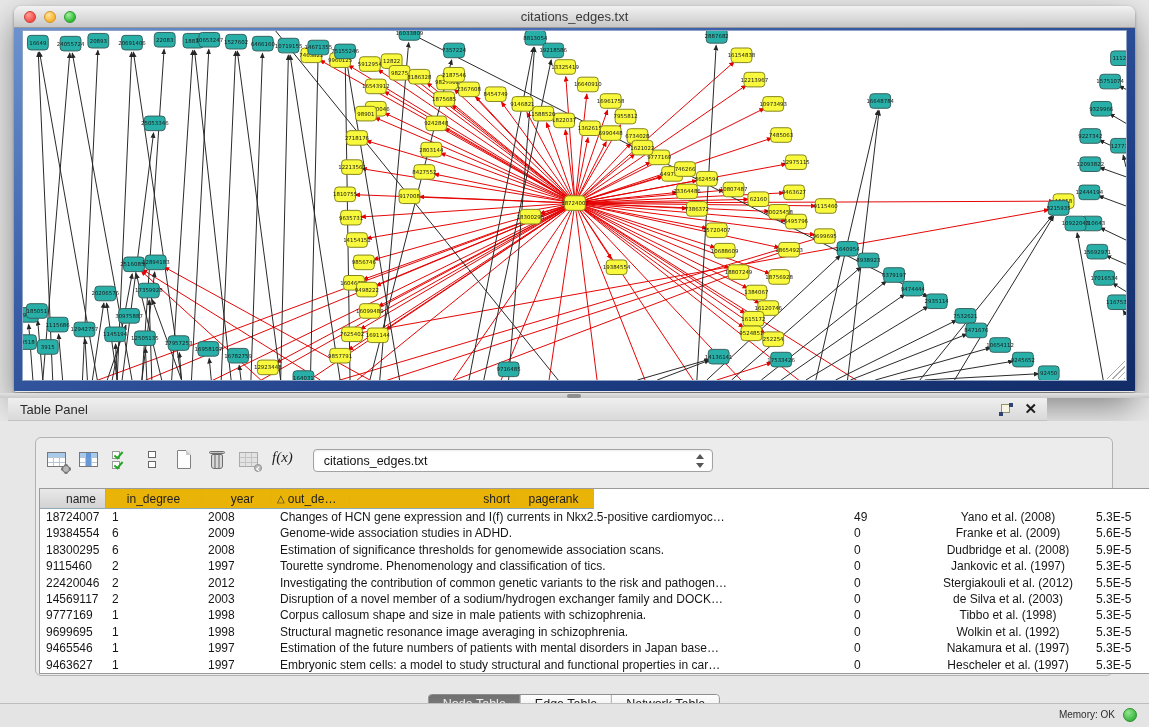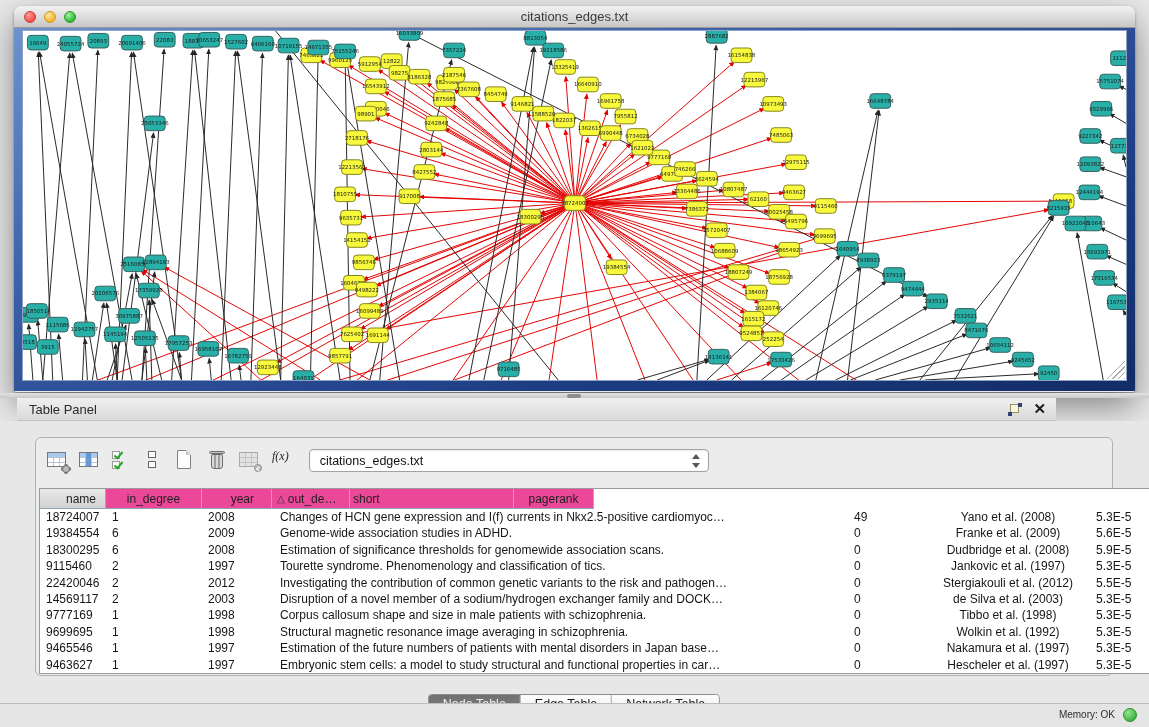--- a/index.html
+++ b/index.html
@@ -31,21 +31,21 @@
   line.k { stroke:#262626; stroke-width:1; }
   .node-y { fill:#f8f83c; stroke:#85851f; stroke-width:1; }
   .node-t { fill:#28b0a8; stroke:#35615e; stroke-width:1; }
   .nlabel { font-family:"DejaVu Sans", sans-serif; font-size:5.5px; fill:#1b1b1b; text-anchor:middle; }
 
   
   .divider { position:absolute; left:0; top:393px; width:1149px; height:5px;
     background:linear-gradient(#e2e2e2,#c9c9c9); }
   .grip { position:absolute; left:567px; top:394px; width:14px; height:4px; border-radius:2px;
     background:#8e8e8e; }
-  .panel-header { position:absolute; left:17px; top:398px; width:1039px; height:23px;
+  .panel-header { position:absolute; left:8px; top:398px; width:1039px; height:23px;
     background:linear-gradient(#efefef,#d9d9d9); border-bottom:1px solid #c2c2c2; }
   .panel-title { position:absolute; left:12px; top:4px; font-size:13px; color:#2b2b2b; }
   .float-icon { position:absolute; right:34px; top:5px; width:14px; height:13px; }
   .float-icon .big { position:absolute; left:2px; top:1px; width:9px; height:9px; border:1.5px solid #96925e; background:#f6f4e4; }
   .float-icon .sq1 { position:absolute; left:0; bottom:0; width:4px; height:4px; background:#2e4372; }
   .float-icon .sq2 { position:absolute; right:0; top:0; width:4px; height:4px; background:#2e4372; }
   .close-icon { position:absolute; right:10px; top:2px; font-size:15px; font-weight:bold; color:#1c1c1c; cursor:default; }
 
   
   .panel-body { position:absolute; left:0; top:421px; width:1149px; height:282px; background:#e7e7e7; }
@@ -75,44 +75,44 @@
     border-left:5px solid #c9c9c9; border-top:5px solid #e7e7e7; }
   .trash-icon .lid { position:absolute; left:3px; top:2px; width:16px; height:3px; background:linear-gradient(#eee,#999); border:1px solid #6d6d6d; border-radius:2px; }
   .trash-icon .body { position:absolute; left:5px; top:5px; width:12px; height:15px; border:1px solid #6d6d6d; border-radius:2px 2px 3px 3px;
     background:repeating-linear-gradient(to right, #d9d9d9 0 2px, #9f9f9f 2px 4px); }
   .grid-disabled { position:absolute; left:1px; top:3px; width:19px; height:15px; background:#e3e3e3; border:1px solid #aaa;
     background-image:repeating-linear-gradient(to right, transparent 0 5px, #c4c4c4 5px 6px),
       repeating-linear-gradient(to bottom, transparent 0 4px, #c4c4c4 4px 5px); }
   .x-dot { position:absolute; right:-2px; bottom:-1px; width:8px; height:8px; border-radius:50%; background:#bdbdbd; border:1px solid #909090; }
   .x-dot::after { content:""; position:absolute; left:1.5px; top:1.5px; width:3px; height:3px;
     border-left:1.5px solid #fff; border-bottom:1.5px solid #fff; transform:rotate(45deg); }
-  .fx-label { font-family:"Liberation Serif", serif; font-style:italic; font-size:12px; color:#1e1e1e; width:auto; padding:0 2px; }
+  .fx-label { font-family:"Liberation Serif", serif; font-style:italic; font-size:15px; color:#1e1e1e; width:auto; padding:0 2px; }
   .table-chooser { position:relative; margin-left:8px; width:400px; height:23px; background:#fff;
     border:1px solid #a2a2a2; border-radius:4px; box-shadow:inset 0 1px 2px rgba(0,0,0,.08); }
   .table-chooser .value { position:absolute; left:10px; top:4px; font-size:12.5px; color:#111; }
   .stepper { position:absolute; right:7px; top:4px; width:9px; height:14px; }
   .stepper .up { position:absolute; left:0; top:0; width:0; height:0;
     border-left:4.5px solid transparent; border-right:4.5px solid transparent; border-bottom:5px solid #555; }
   .stepper .down { position:absolute; left:0; bottom:0; width:0; height:0;
     border-left:4.5px solid transparent; border-right:4.5px solid transparent; border-top:5px solid #555; }
 
   
   .table-wrap { position:absolute; left:3px; top:50px; width:1132px; height:186px;
     border:1px solid #9a9a9a; background:#fff; display:flex; flex-direction:column; }
   .thead { display:flex; height:20px; flex:0 0 20px; }
   .th { display:flex; align-items:center; font-size:12px; color:#1f1f1f;
-    background:#ec4899; border-right:1px solid #9cb4c2; border-bottom:1px solid #8fa8b6; overflow:hidden; white-space:nowrap; }
+    background:#eab308; border-right:1px solid #9cb4c2; border-bottom:1px solid #8fa8b6; overflow:hidden; white-space:nowrap; }
   .th span { padding:0 3px; }
   .th .sort { padding:0 0 0 5px; font-size:10px; color:#333; }
   .th.col-name { justify-content:flex-end; background:linear-gradient(#e9e9e9,#d2d2d2); border-right:1px solid #a8a8a8; padding-right:6px; }
   .th.col-in_degree { justify-content:center; }
   .th.col-year { justify-content:flex-end; padding-right:14px; }
   .th.col-title { justify-content:center; }
   .th.col-out_degree { justify-content:flex-start; }
-  .th.col-short { justify-content:flex-start; }
+  .th.col-short { justify-content:flex-end; }
   .th.col-pagerank { justify-content:center; }
   .tbody { position:relative; flex:1; overflow:hidden; background:#fff; }
   .tr { display:flex; height:16.4px; }
   .td { font-size:12px; color:#161616; white-space:nowrap; overflow:hidden; padding:1px 0 0 6px; }
   .td.col-short { text-align:center; padding-left:0; }
   .col-name { width:66px; flex:0 0 66px; }
   .col-in_degree { width:96px; flex:0 0 96px; }
   .col-year { width:70px; flex:0 0 70px; }
   .col-title { flex:1 1 auto; min-width:0; padding-left:8px; }
   .col-out_degree { width:78px; flex:0 0 78px; }

